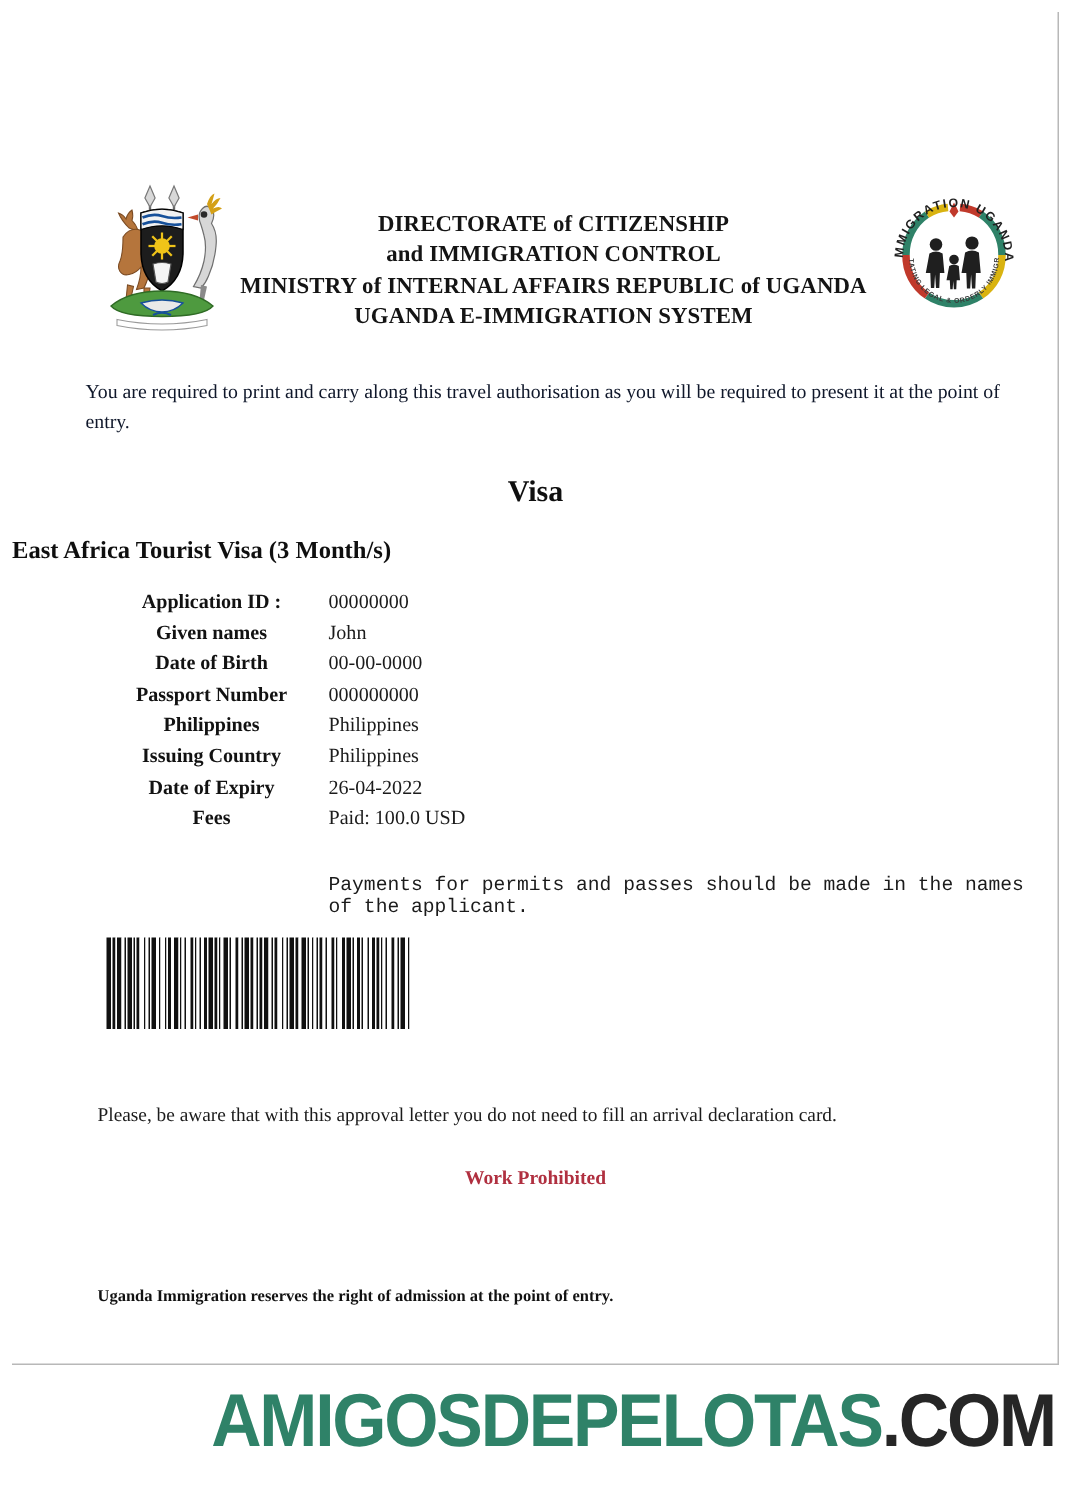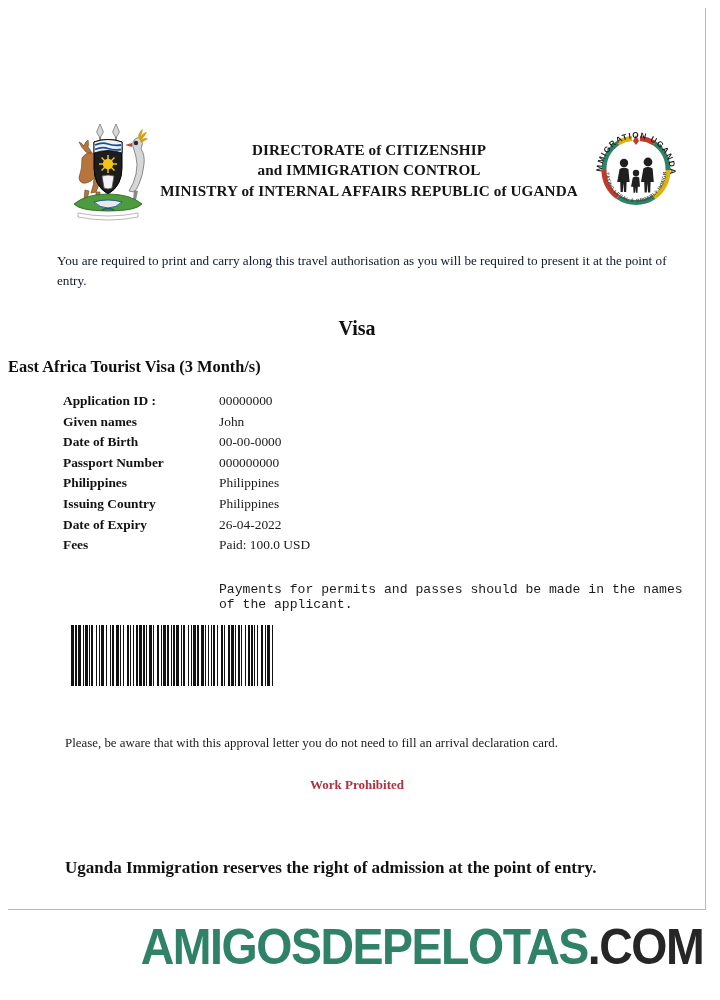--- a/index.html
+++ b/index.html
@@ -111,20 +111,21 @@
   .details {
     position: absolute;
     left: 55px;
     top: 385px;
     width: 620px;
   }
   .detail-row {
     display: flex;
     align-items: baseline;
     height: 20.6px;
+    text-align: center;
   }
   .detail-label {
     width: 156px;
     flex: 0 0 156px;
     font-weight: bold;
     font-size: 13.4px;
     color: #121212;
   }
   .detail-value {
     font-size: 13.4px;
@@ -170,21 +171,21 @@
     width: 698px;
     text-align: center;
     font-size: 13px;
     font-weight: bold;
     color: #b03040;
   }
   .note-admission {
     position: absolute;
     left: 57px;
     top: 850px;
-    font-size: 17px;
+    font-size: 11px;
     font-weight: bold;
     color: #121212;
   }
 
   
   .watermark {
     position: absolute;
     left: 0;
     top: 922px;
     width: 720px;
@@ -297,20 +298,21 @@
           <text font-family="Liberation Sans, sans-serif" font-size="4.6" font-weight="bold" fill="#3a3a3a" letter-spacing="0.5">
             <textPath href="#arcBot" startOffset="50%" text-anchor="middle">FACILITATING LEGAL &amp; ORDERLY IMMIGRATION</textPath>
           </text>
         </svg>
       </span>
 
       <div class="header-titles">
         <div class="ht-1">DIRECTORATE of CITIZENSHIP</div>
         <div class="ht-2">and IMMIGRATION CONTROL</div>
         <div class="ht-3">MINISTRY of INTERNAL AFFAIRS REPUBLIC of UGANDA</div>
+        <div class="ht-4">UGANDA E-IMMIGRATION SYSTEM</div>
       </div>
     </div>
 
     <div class="intro">You are required to print and carry along this travel authorisation as you will be required to present it at the point of entry.</div>
 
     <div class="visa-title">Visa</div>
     <div class="visa-subtitle">East Africa Tourist Visa (3 Month/s)</div>
 
     <div class="details" id="details-host">
         <div class="detail-row">

